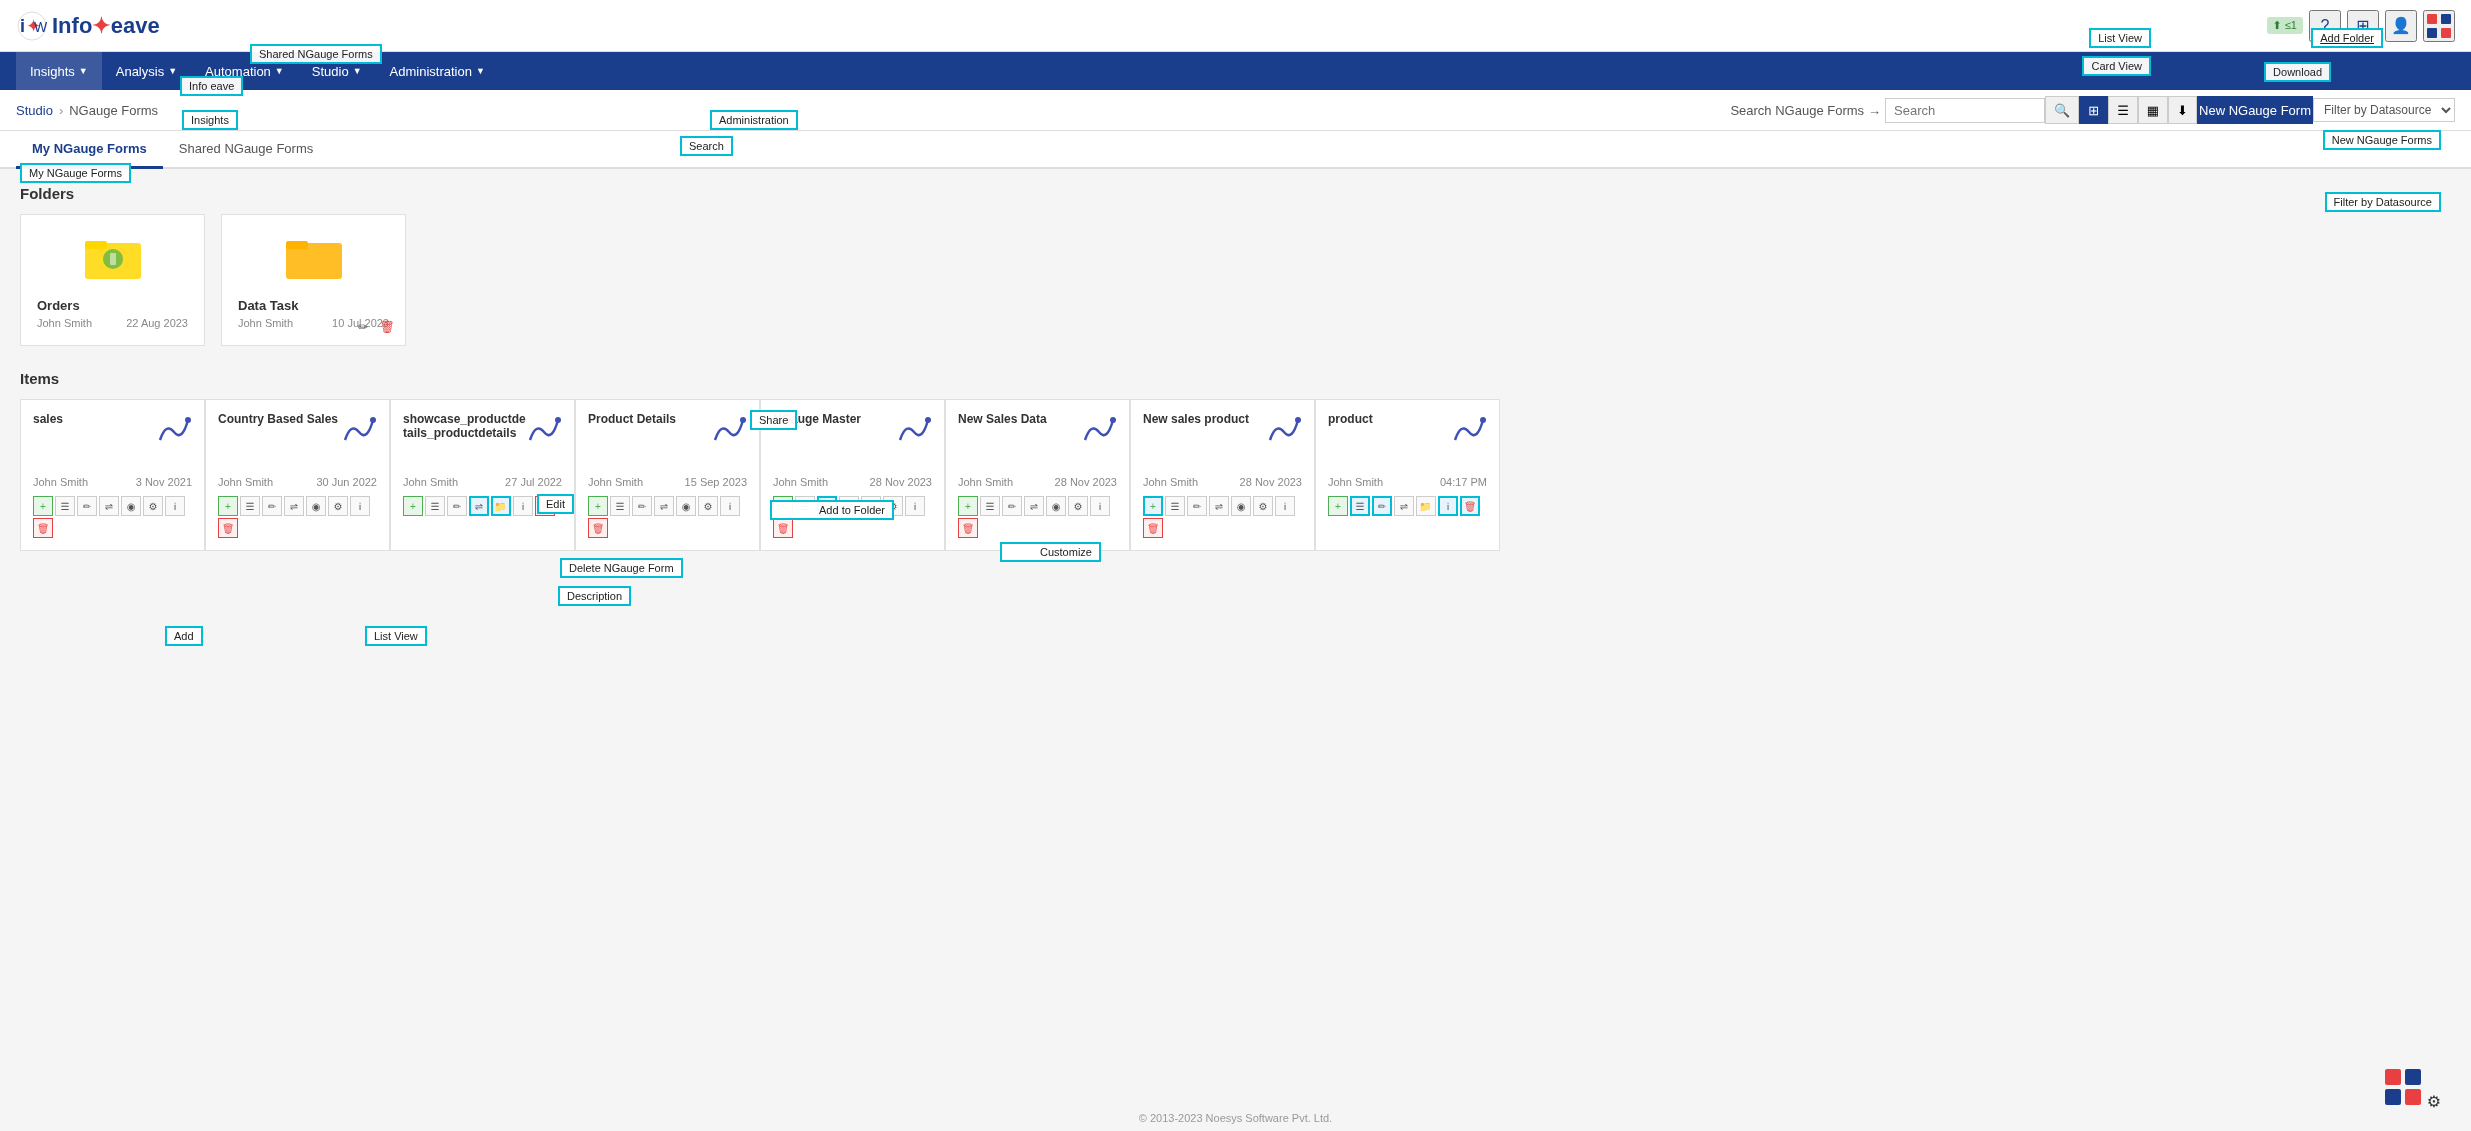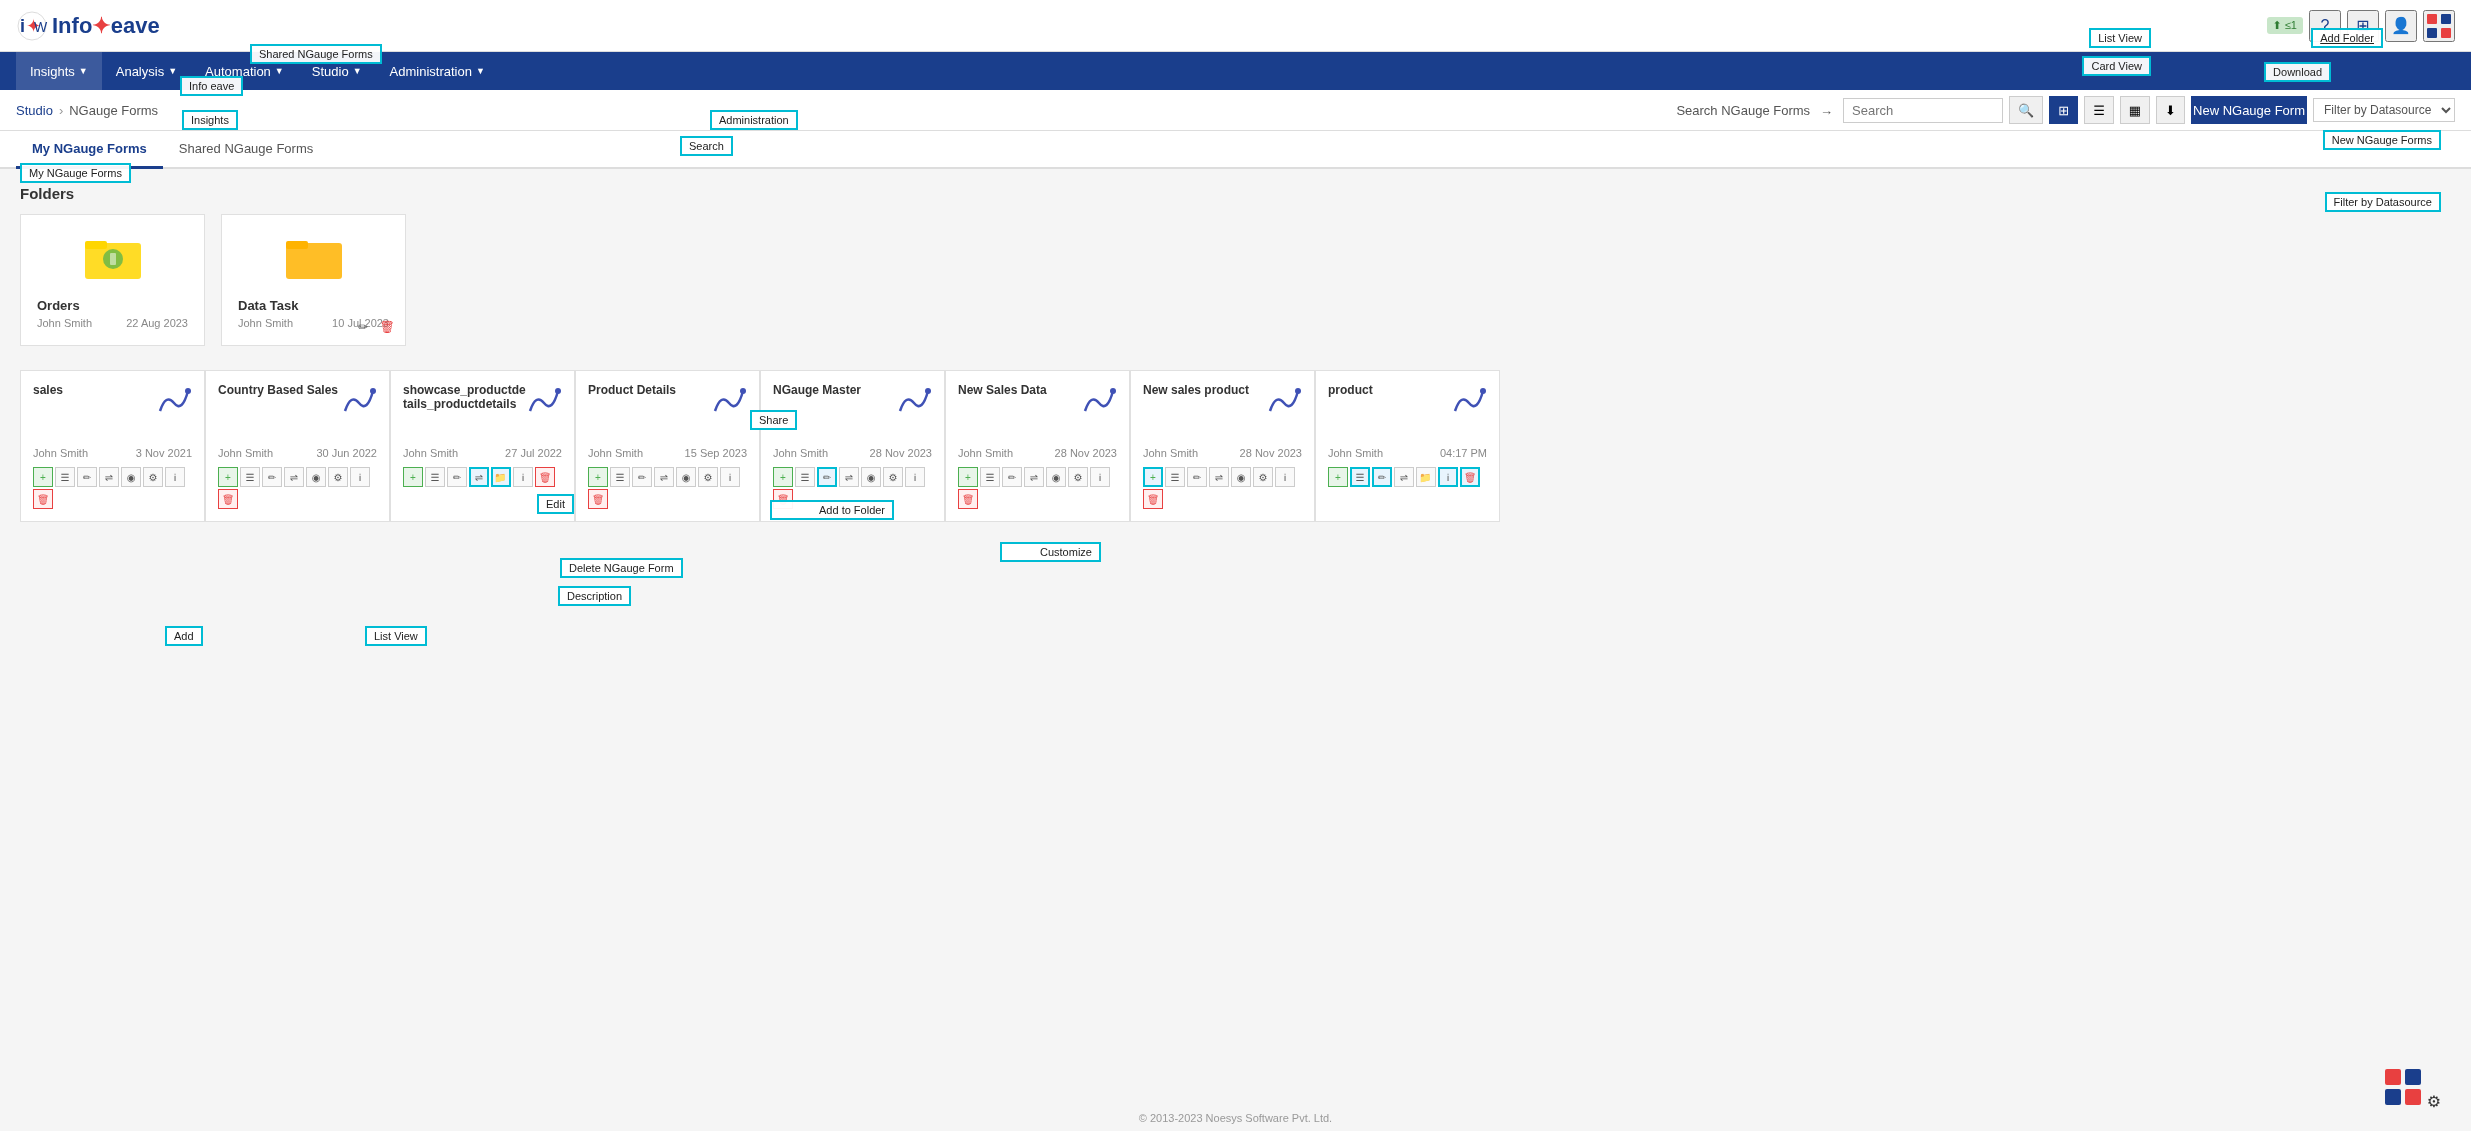--- a/index.html
+++ b/index.html
@@ -272,21 +272,20 @@
       padding: 2px 7px;
       font-size: 11px;
       color: #222;
       white-space: nowrap;
       z-index: 200;
       pointer-events: none;
     }
     .breadcrumb-bar-right {
       display: flex;
       align-items: center;
-      gap: 6px;
     }
     .top-bar-right {
       margin-left: auto;
       display: flex;
       align-items: center;
       gap: 6px;
     }
     .cloud-badge {
       background: #c8e6c9;
       color: #2e7d32;
@@ -413,20 +412,21 @@
           <span>10 Jul 2023</span>
         </div>
         <div class="folder-actions">
           <button class="folder-action-btn" title="Edit">✏</button>
           <button class="folder-action-btn red" title="Delete">🗑</button>
         </div>
       </div>
 
     </div>
 
+    <div class="section-title">Items</div>
     <div class="items-grid">
 
       <div class="item-card">
         <div class="item-header">
           <div class="item-name">sales</div>
           <svg class="nguage-icon" viewBox="0 0 36 36">
             <path d="M4 28 Q10 10 18 20 Q26 30 32 8" fill="none" stroke="#3f51b5" stroke-width="2.5"></path>
             <circle cx="32" cy="8" r="3" fill="#3f51b5"></circle>
           </svg>
         </div>

